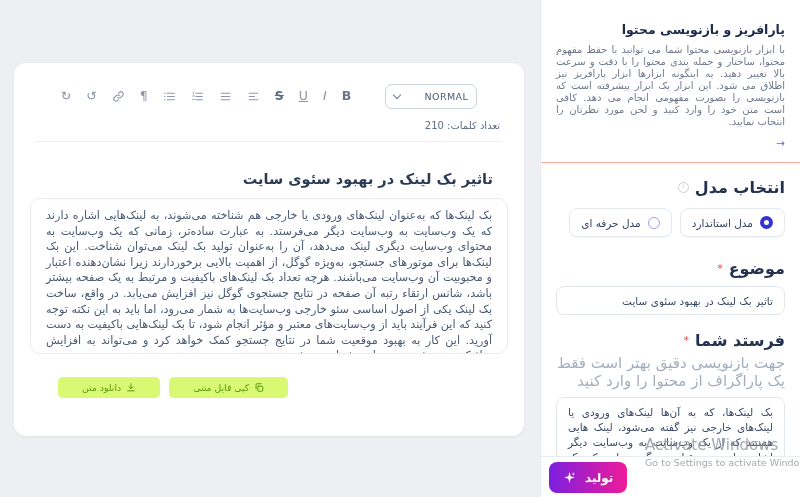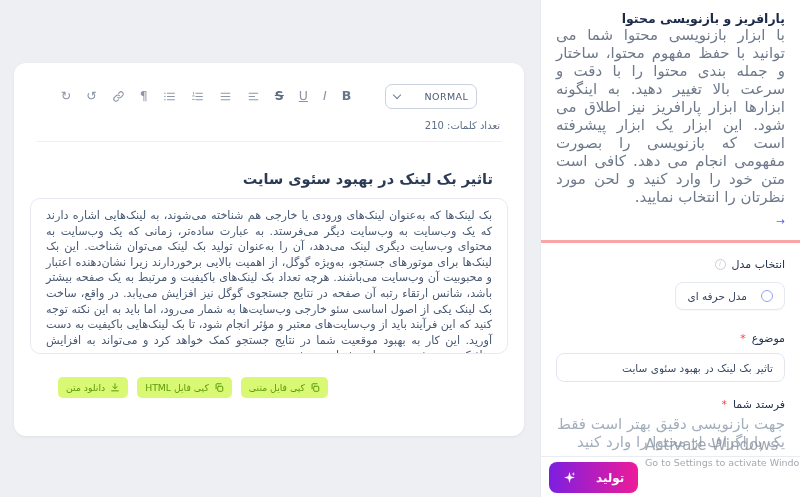--- a/index.html
+++ b/index.html
@@ -3,54 +3,54 @@
 <meta charset="utf-8">
 <style>
   * { box-sizing: border-box; margin: 0; padding: 0; }
   html,body { width:800px; height:497px; }
   body { font-family:"DejaVu Sans", sans-serif; background:#edeff3; overflow:hidden; }
   #app { position:relative; width:800px; height:497px; overflow:hidden; }
 
   
   .sidebar { position:absolute; top:0; right:0; width:260px; height:497px; background:#fff;
              border-left:1px solid #e7eaef; direction:rtl; }
-  .sb-intro { padding:11px 15px 13px; border-bottom:3px solid #fca5a5; }
+  .sb-intro { padding:22px 15px 13px; border-bottom:1px solid #fca5a5; }
   .sb-title { font-size:12.5px; font-weight:bold; color:#1d2b4a; }
-  .sb-desc { margin-top:0; font-size:15px; line-height:18px; color:#6e7a8b; text-align:justify; }
+  .sb-desc { margin-top:7px; font-size:10px; line-height:12px; color:#6e7a8b; text-align:justify; }
   .sb-link { margin-top:9px; display:flex; align-items:center; gap:5px; color:#6065f1;
              font-size:10.5px; cursor:pointer; }
   .sb-body { padding:15px 15px 0; }
   .field-label-row { display:flex; align-items:center; gap:6px; }
-  .field-label { font-size:11px; font-weight:normal; color:#24324f; }
+  .field-label { font-size:16px; font-weight:bold; color:#24324f; }
   .info-circle { width:11px; height:11px; border-radius:50%; border:1px solid #c7cfdb; color:#c7cfdb;
                  font-size:7px; line-height:9px; text-align:center; font-style:italic; }
   .req { color:#ef4444; font-size:11px; }
   .opt { color:#f87171; font-size:9.3px; }
   .radio-row { display:flex; gap:8px; margin-top:11px; }
-  .radio-card { display:flex; align-items:center; gap:14px; border:1px solid #e4e8f0; border-radius:8px;
+  .radio-card { display:flex; align-items:center; gap:7px; border:1px solid #e4e8f0; border-radius:8px;
                 padding:7px 11px; font-size:10.5px; color:#36435e; background:#fff; cursor:pointer;
                 box-shadow:0 1px 1px rgba(16,24,40,.03); }
   .radio-on  { width:13px; height:13px; border-radius:50%; border:4px solid #3434cf; background:#fff; }
   .radio-off { width:12px; height:12px; border-radius:50%; border:1.5px solid #9aa0f6; background:#fff; }
   .mt-sec { margin-top:22px; }
   .text-input { margin-top:8px; width:100%; height:29px; border:1px solid #e2e7ef; border-radius:8px;
                 padding:0 11px; font-size:10.5px; color:#3a4a66; font-family:inherit; background:#fff; outline:none; }
   .helper { margin-top:4px; font-size:15px; color:#a3aebd; }
   .content-area { margin-top:7px; width:100%; height:76px; border:1px solid #e2e7ef; border-radius:8px;
                   padding:7px 11px; font-size:10.5px; line-height:15px; color:#3a4a66; resize:none;
                   font-family:inherit; outline:none; overflow-y:scroll; text-align:justify;
                   scrollbar-width:thin; scrollbar-color:#3f4c63 transparent; }
   .content-area::-webkit-scrollbar { width:5px; }
   .content-area::-webkit-scrollbar-thumb { background:#3f4c63; border-radius:3px; }
   .content-area::-webkit-scrollbar-track { background:transparent; }
   .chev { width:6px; height:6px; border-left:1.5px solid #6b7避a; border-left:1.5px solid #6b7a92;
           border-bottom:1.5px solid #6b7a92; transform:rotate(-45deg); margin-top:-3px; }
   .sb-footer { position:absolute; bottom:0; right:0; left:0; height:41px; background:#fff;
                border-top:1px solid #e9ecf1; }
-  .gen-btn { position:absolute; left:8px; top:5px; height:31px; display:flex; align-items:center; gap:20px;
+  .gen-btn { position:absolute; left:8px; top:5px; height:31px; display:flex; align-items:center; gap:9px;
              padding:0 14px; border:none; border-radius:8px; cursor:pointer; direction:rtl;
              background:linear-gradient(90deg,#7c1fe0 0%,#ee1b99 100%);
              color:#fff; font-size:12px; font-weight:bold; font-family:inherit; }
 
   
   .watermark { position:absolute; left:645px; top:436px; z-index:9; pointer-events:none;
                text-align:left; direction:ltr; white-space:nowrap; }
   .wm1 { font-size:15px; color:#8d939c; opacity:.8; }
   .wm2 { font-size:9.5px; color:#8d939c; opacity:.8; margin-top:3px; }
 
@@ -72,21 +72,21 @@
   .word-count { direction:rtl; padding:0 24px; margin-top:11px; font-size:10px; color:#5c6d86; }
   .editor-divider { height:1px; background:#edf0f4; margin:10px 22px 0; }
   .doc-title { direction:rtl; text-align:right; padding:0 31px; margin-top:29px; font-size:14.5px;
                font-weight:bold; color:#2b3a55; }
   .doc-box { direction:rtl; margin:11px 16px 0; border:1px solid #e7eaf0; border-radius:10px;
              padding:9px 15px; font-size:11.2px; line-height:15.6px; color:#4a5a74; text-align:justify;
              height:156px; overflow:hidden; }
   .actions { direction:rtl; display:flex; justify-content:flex-end; gap:9px; margin-top:23px;
              padding:0 16px 0 44px; }
   .action-btn { display:flex; align-items:center; gap:5px; background:#d9f873; color:#5c9a0d;
-                border:none; border-radius:5px; height:21px; padding:0 8px; font-size:9.3px;
+                border:none; border-radius:5px; height:21px; padding:0 24px; font-size:9.3px;
                 font-family:inherit; cursor:pointer; }
   .action-btn svg { flex:0 0 auto; }
 </style>
 </head>
 <body>
 
 <div id="app">
 
   <div class="card">
 
@@ -142,27 +142,20 @@
 
     <div class="actions">
       <button class="action-btn">
         <svg width="10" height="11" viewBox="0 0 24 24" fill="none" stroke="currentColor" stroke-width="2.4" stroke-linecap="round">
           <rect x="9" y="9" width="12" height="12" rx="2"></rect>
           <path d="M5 15V5a2 2 0 0 1 2-2h10"></path>
         </svg>
         <span>کپی فایل متنی</span>
       </button>
       <button class="action-btn">
-        <svg width="10" height="11" viewBox="0 0 24 24" fill="none" stroke="currentColor" stroke-width="2.4" stroke-linecap="round">
-          <rect x="9" y="9" width="12" height="12" rx="2"></rect>
-          <path d="M5 15V5a2 2 0 0 1 2-2h10"></path>
-        </svg>
-        <span>کپی فایل HTML</span>
-      </button>
-      <button class="action-btn">
         <svg width="10" height="11" viewBox="0 0 24 24" fill="none" stroke="currentColor" stroke-width="2.4" stroke-linecap="round" stroke-linejoin="round">
           <path d="M12 3v11M7 10l5 5 5-5M4 20h16"></path>
         </svg>
         <span>دانلود متن</span>
       </button>
     </div>
   </div>
 
   <aside class="sidebar">
 
@@ -174,20 +167,24 @@
       </div>
     </div>
 
     <div class="sb-body">
 
       <div class="field-label-row">
         <span class="field-label">انتخاب مدل</span>
         <span class="info-circle">i</span>
       </div>
       <div class="radio-row">
+        <div class="radio-card">
+          <span class="radio-on"></span>
+          <span>مدل استاندارد</span>
+        </div>
         <div class="radio-card">
           <span class="radio-off"></span>
           <span>مدل حرفه ای</span>
         </div>
       </div>
 
       <div class="mt-sec">
         <div class="field-label-row">
           <span class="field-label">موضوع</span>
           <span class="req">*</span>

